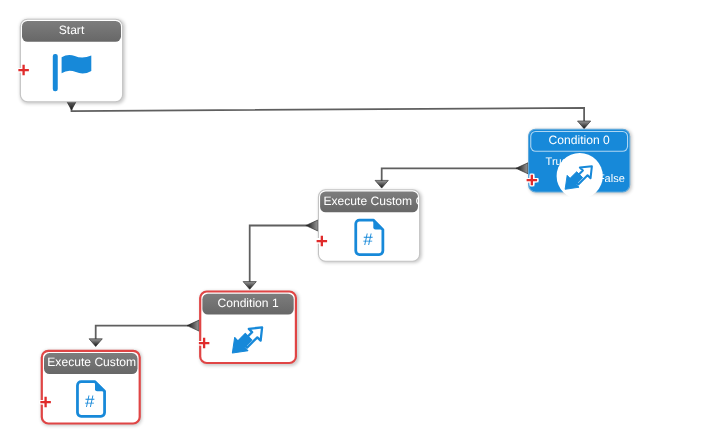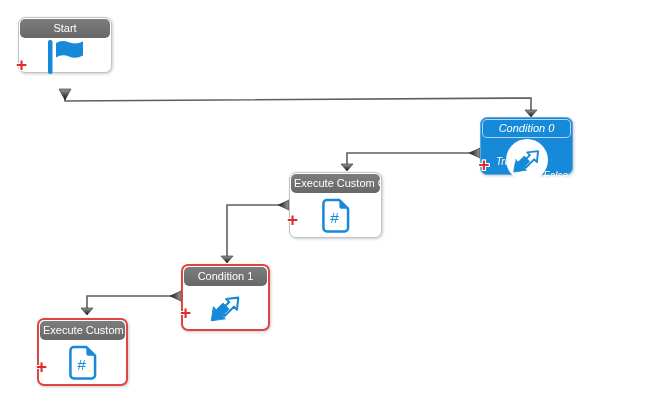--- a/index.html
+++ b/index.html
@@ -37,22 +37,22 @@
     display:flex; align-items:center; justify-content:center;
   }
 
   .plus {
     position:absolute; left:-3px; top:17px; z-index:4;
     font-size:19px; font-weight:700; line-height:18px; color:#E02B2B;
     text-shadow:-1px 0 #fff,1px 0 #fff,0 -1px #fff,0 1px #fff,
                 -1px -1px #fff,1px 1px #fff,1px -1px #fff,-1px 1px #fff;
   }
 
-  .lbl-true  { position:absolute; left:15px; top:17px;  color:#fff; font-size:10px; }
-  .lbl-false { position:absolute; right:4px; bottom:5px; color:#fff; font-size:10px; }
+  .lbl-true  { position:absolute; left:15px; top:3px;  color:#fff; font-size:10px; }
+  .lbl-false { position:absolute; right:4px; bottom:18px; color:#fff; font-size:10px; }
 
   .icon-circle {
     width:42px; height:42px; border-radius:50%; background:#ffffff;
     display:flex; align-items:center; justify-content:center; margin-bottom:5px;
   }
 </style>
 </head>
 <body>
 
 <div class="canvas">
@@ -87,32 +87,32 @@
       <polygon points="221,256 233,256 227,263" fill="url(#ah)"></polygon>
     </g>
 
     <g>
       <path d="M171 296 L87 296 L87 309"></path>
       <polygon points="181,291 181,301 170,296" fill="url(#ahl)"></polygon>
       <polygon points="81,308 93,308 87,315" fill="url(#ah)"></polygon>
     </g>
   </svg>
 
-  <div class="node" style="left:18px; top:17px; width:94px; height:56px;">
+  <div class="node" style="left:18px; top:17px; width:94px; height:76px;">
     <div class="titlebar">Start</div>
     <div class="nodebody">
       <span class="plus">+</span>
       <svg width="40" height="36" viewBox="0 0 40 36">
         <rect x="3" y="1" width="4.5" height="34" rx="2" fill="#1789D9"></rect>
         <path d="M11 4 Q17 0.5 23 3 Q30 6 38 2.5 L38 16.5 Q31 20.5 24 17.5 Q17 14.5 11 18.5 Z" fill="#1789D9"></path>
       </svg>
     </div>
   </div>
 
-  <div class="node selected" style="left:480px; top:117px; width:93px; height:58px;font-style:italic;">
+  <div class="node selected" style="left:480px; top:117px; width:93px; height:58px;">
     <div class="titlebar">Condition 0</div>
     <div class="nodebody">
       <span class="plus">+</span>
       <span class="lbl-true">True</span>
       <span class="lbl-false">False</span>
       <div class="icon-circle">
         <svg width="34" height="31" viewBox="0 0 40 36">
           <path d="M13.5 21.5 L23.4 11.6 L20.2 8.4 L33 7 L31.6 19.8 L28.4 16.6 L18.5 26.5 Z" fill="#ffffff" stroke="#1789D9" stroke-width="2.2" stroke-linejoin="round"></path>
           <path d="M23.2 19.2 L16.1 26.3 L19.3 29.4 L4.4 31.6 L6.6 16.7 L9.7 19.9 L16.8 12.8 Z" fill="#1789D9" stroke="#1789D9" stroke-width="1" stroke-linejoin="round"></path>
         </svg>

